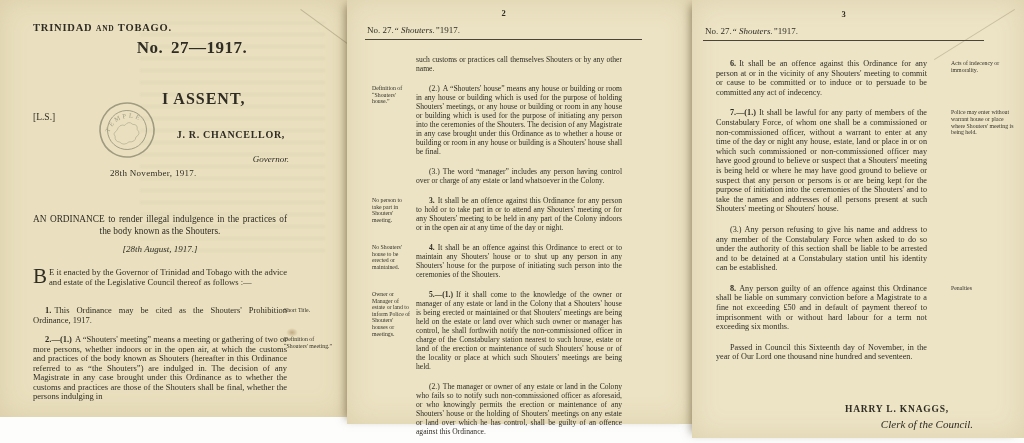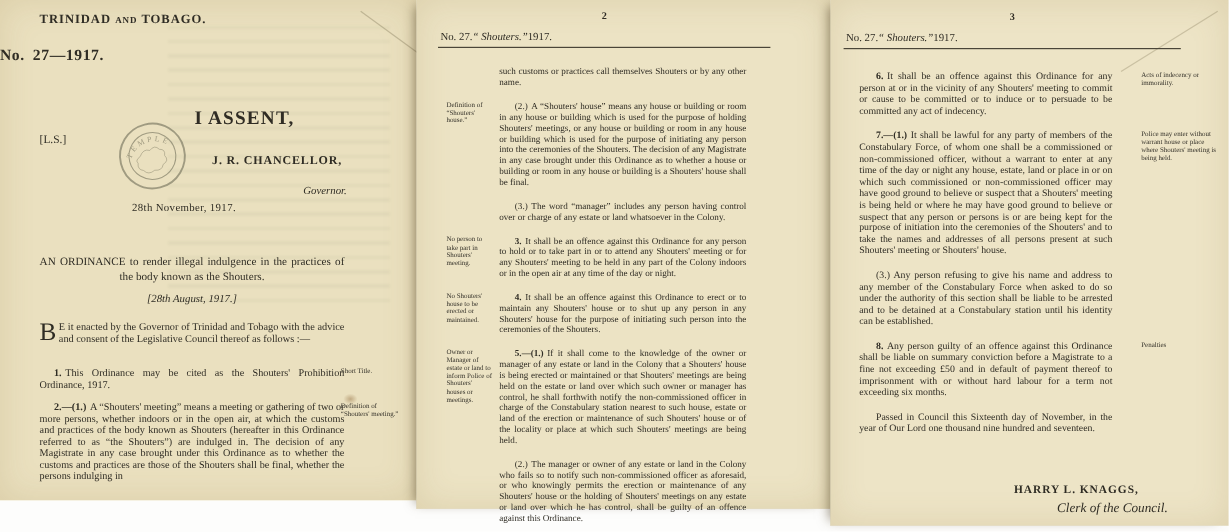--- a/index.html
+++ b/index.html
@@ -8,23 +8,23 @@
 
   .page{position:absolute;top:0;color:#2f2c24;
         box-shadow:inset 0 0 28px rgba(150,120,60,.18), -6px 0 9px -5px rgba(70,55,25,.55);}
   .p1{left:0;width:347px;height:417px;background:#eae0bf;z-index:1;box-shadow:inset 0 0 28px rgba(150,120,60,.18);}
   .p2{left:347px;width:345px;height:424px;background:#ece3c4;z-index:2;}
   .p3{left:692px;width:332px;height:438px;background:#ede4c6;z-index:3;}
 
   .abs{position:absolute;}
 
   
-  .colony{left:33px;top:11px;font-weight:bold;font-size:10.5px;letter-spacing:.8px;font-family:Liberation Serif, serif;}
+  .colony{left:33px;top:22px;font-weight:bold;font-size:10.5px;letter-spacing:.8px;font-family:Liberation Serif, serif;}
   .colony .sc{font-size:7.5px;}
-  .ordnum{left:0;top:38px;width:320px;text-align:left;font-weight:bold;font-size:13px;letter-spacing:.5px;word-spacing:3px;}
+  .ordnum{left:0;top:38px;width:320px;text-align:center;font-weight:bold;font-size:17px;letter-spacing:.5px;word-spacing:3px;padding-left:32px;}
   .assent{left:162px;top:90px;font-weight:bold;font-size:16px;letter-spacing:1px;}
   .ls{left:33px;top:112px;font-size:9.5px;}
   .stamp{left:97px;top:100px;width:60px;height:60px;color:#64634f;opacity:.55;transform:rotate(-14deg);}
   .gname{left:150px;top:129px;width:135px;text-align:right;font-weight:600;font-size:10px;letter-spacing:.7px;}
   .gtitle{left:150px;top:154px;width:139px;text-align:right;font-style:italic;font-size:9px;}
   .adate{left:110px;top:168px;font-size:9px;letter-spacing:.3px;}
   .longtitle{left:33px;top:214px;width:254px;font-size:9.3px;line-height:11.5px;text-align:justify;text-align-last:center;}
   .bdate{left:33px;top:244px;width:254px;text-align:center;font-style:italic;font-size:9px;}
   .enact{left:33px;top:268px;width:254px;font-size:8.6px;line-height:9.8px;text-align:justify;margin:0;}
   .dropcap{float:left;font-size:21px;line-height:17px;padding-right:2px;}
@@ -104,21 +104,21 @@
       <path d="M 20 28 q 4 -6 9 -3 q 5 -4 8 1 q 5 1 3 6 q 3 5 -3 7 q -2 5 -8 3 q -6 3 -9 -2 q -5 -2 -3 -7 q -2 -3 3 -5 z" fill="none" stroke="currentColor" stroke-width="0.7" opacity="0.7"></path>
     </svg>
 
     <div class="abs gname">J. R. CHANCELLOR,</div>
     <div class="abs gtitle">Governor.</div>
     <div class="abs adate">28th November, 1917.</div>
 
     <div class="abs longtitle">AN ORDINANCE to render illegal indulgence in the practices of the body known as the Shouters.</div>
     <div class="abs bdate">[28th August, 1917.]</div>
 
-    <p class="abs enact"><span class="dropcap">B</span><span>E it enacted by the Governor of Trinidad and Tobago with the advice and consent of the Legislative Council thereof as follows :—</span></p>
+    <p class="abs enact"><span class="dropcap">B</span><span>E it enacted by the Governor of Trinidad and Tobago with the advice and estate of the Legislative Council thereof as follows :—</span></p>
 
     <p class="sec sec1"><span class="mnote">Short Title.</span><span class="snum b">1.</span><span>This Ordinance may be cited as the Shouters' Prohibition Ordinance, 1917.</span></p>
 
     <p class="sec sec2"><span class="mnote">Definition of “Shouters' meeting.”</span><span class="snum b">2.—(1.)</span><span>A “Shouters' meeting” means a meeting or gathering of two or more persons, whether indoors or in the open air, at which the customs and practices of the body known as Shouters (hereafter in this Ordinance referred to as “the Shouters”) are indulged in. The decision of any Magistrate in any case brought under this Ordinance as to whether the customs and practices are those of the Shouters shall be final, whether the persons indulging in</span></p>
 
     <div class="abs smudge"></div>
   </div>
 
   <div class="page p2">
     <div class="abs pgnum">2</div>

